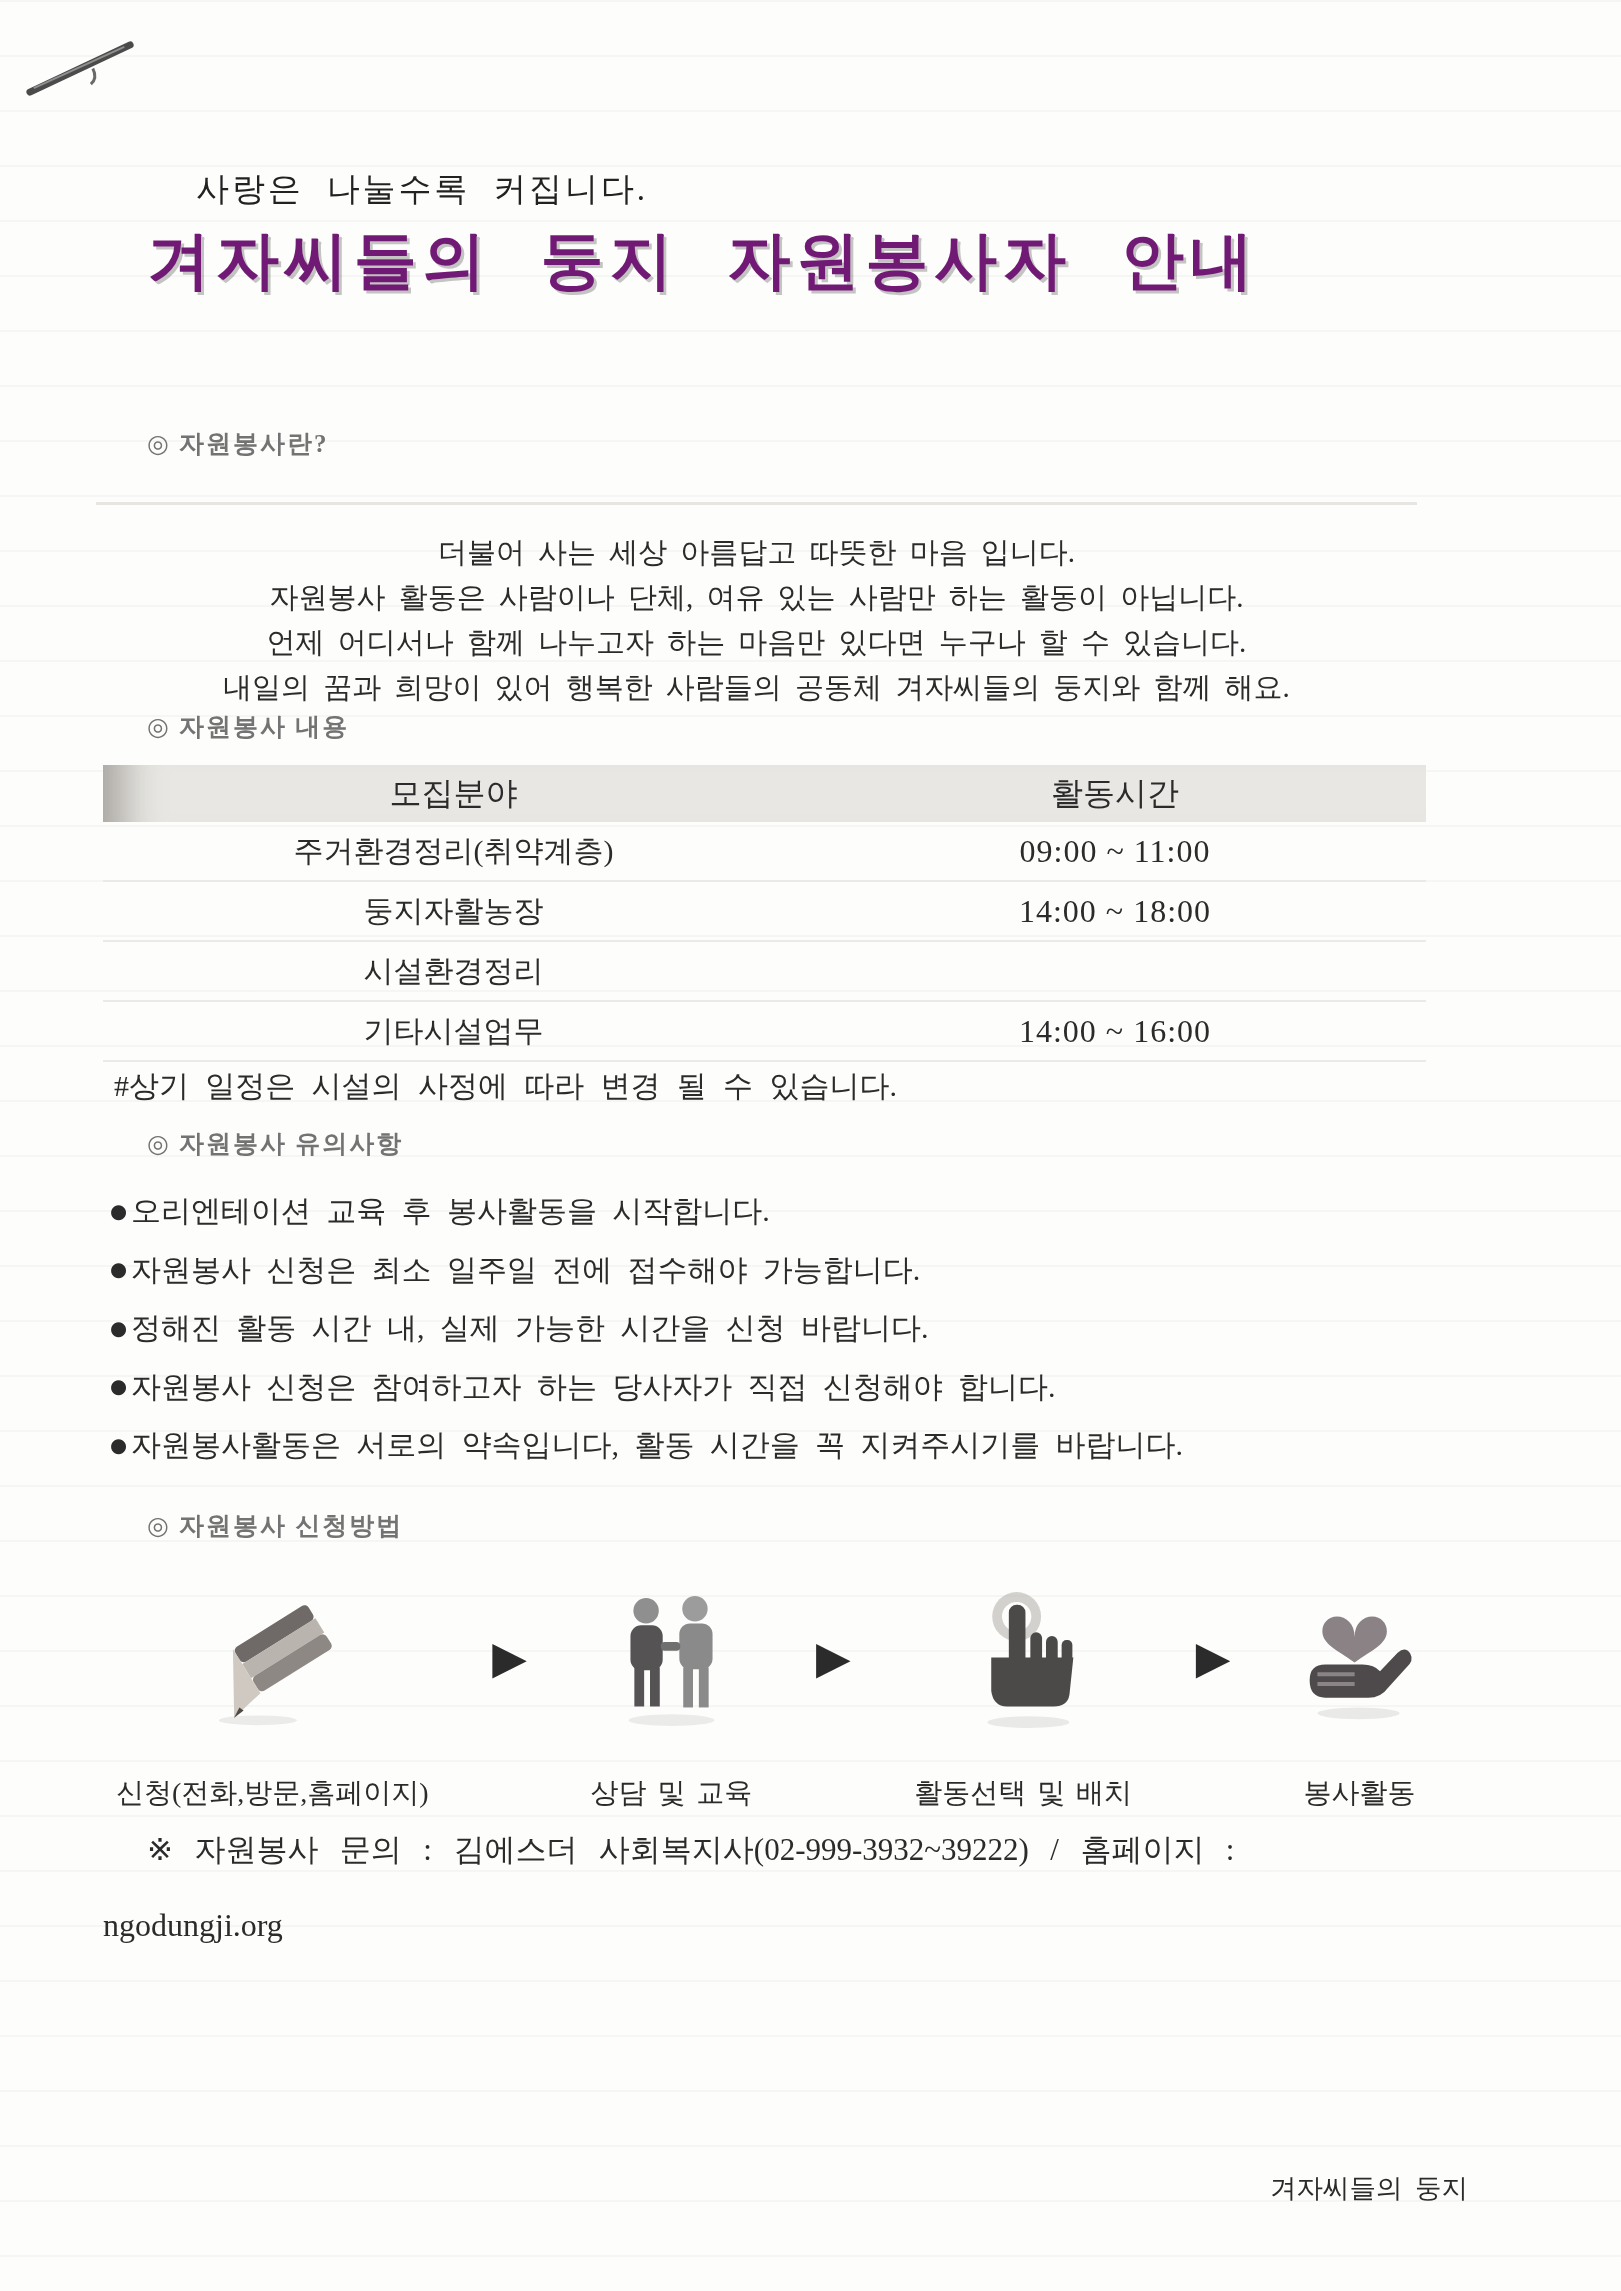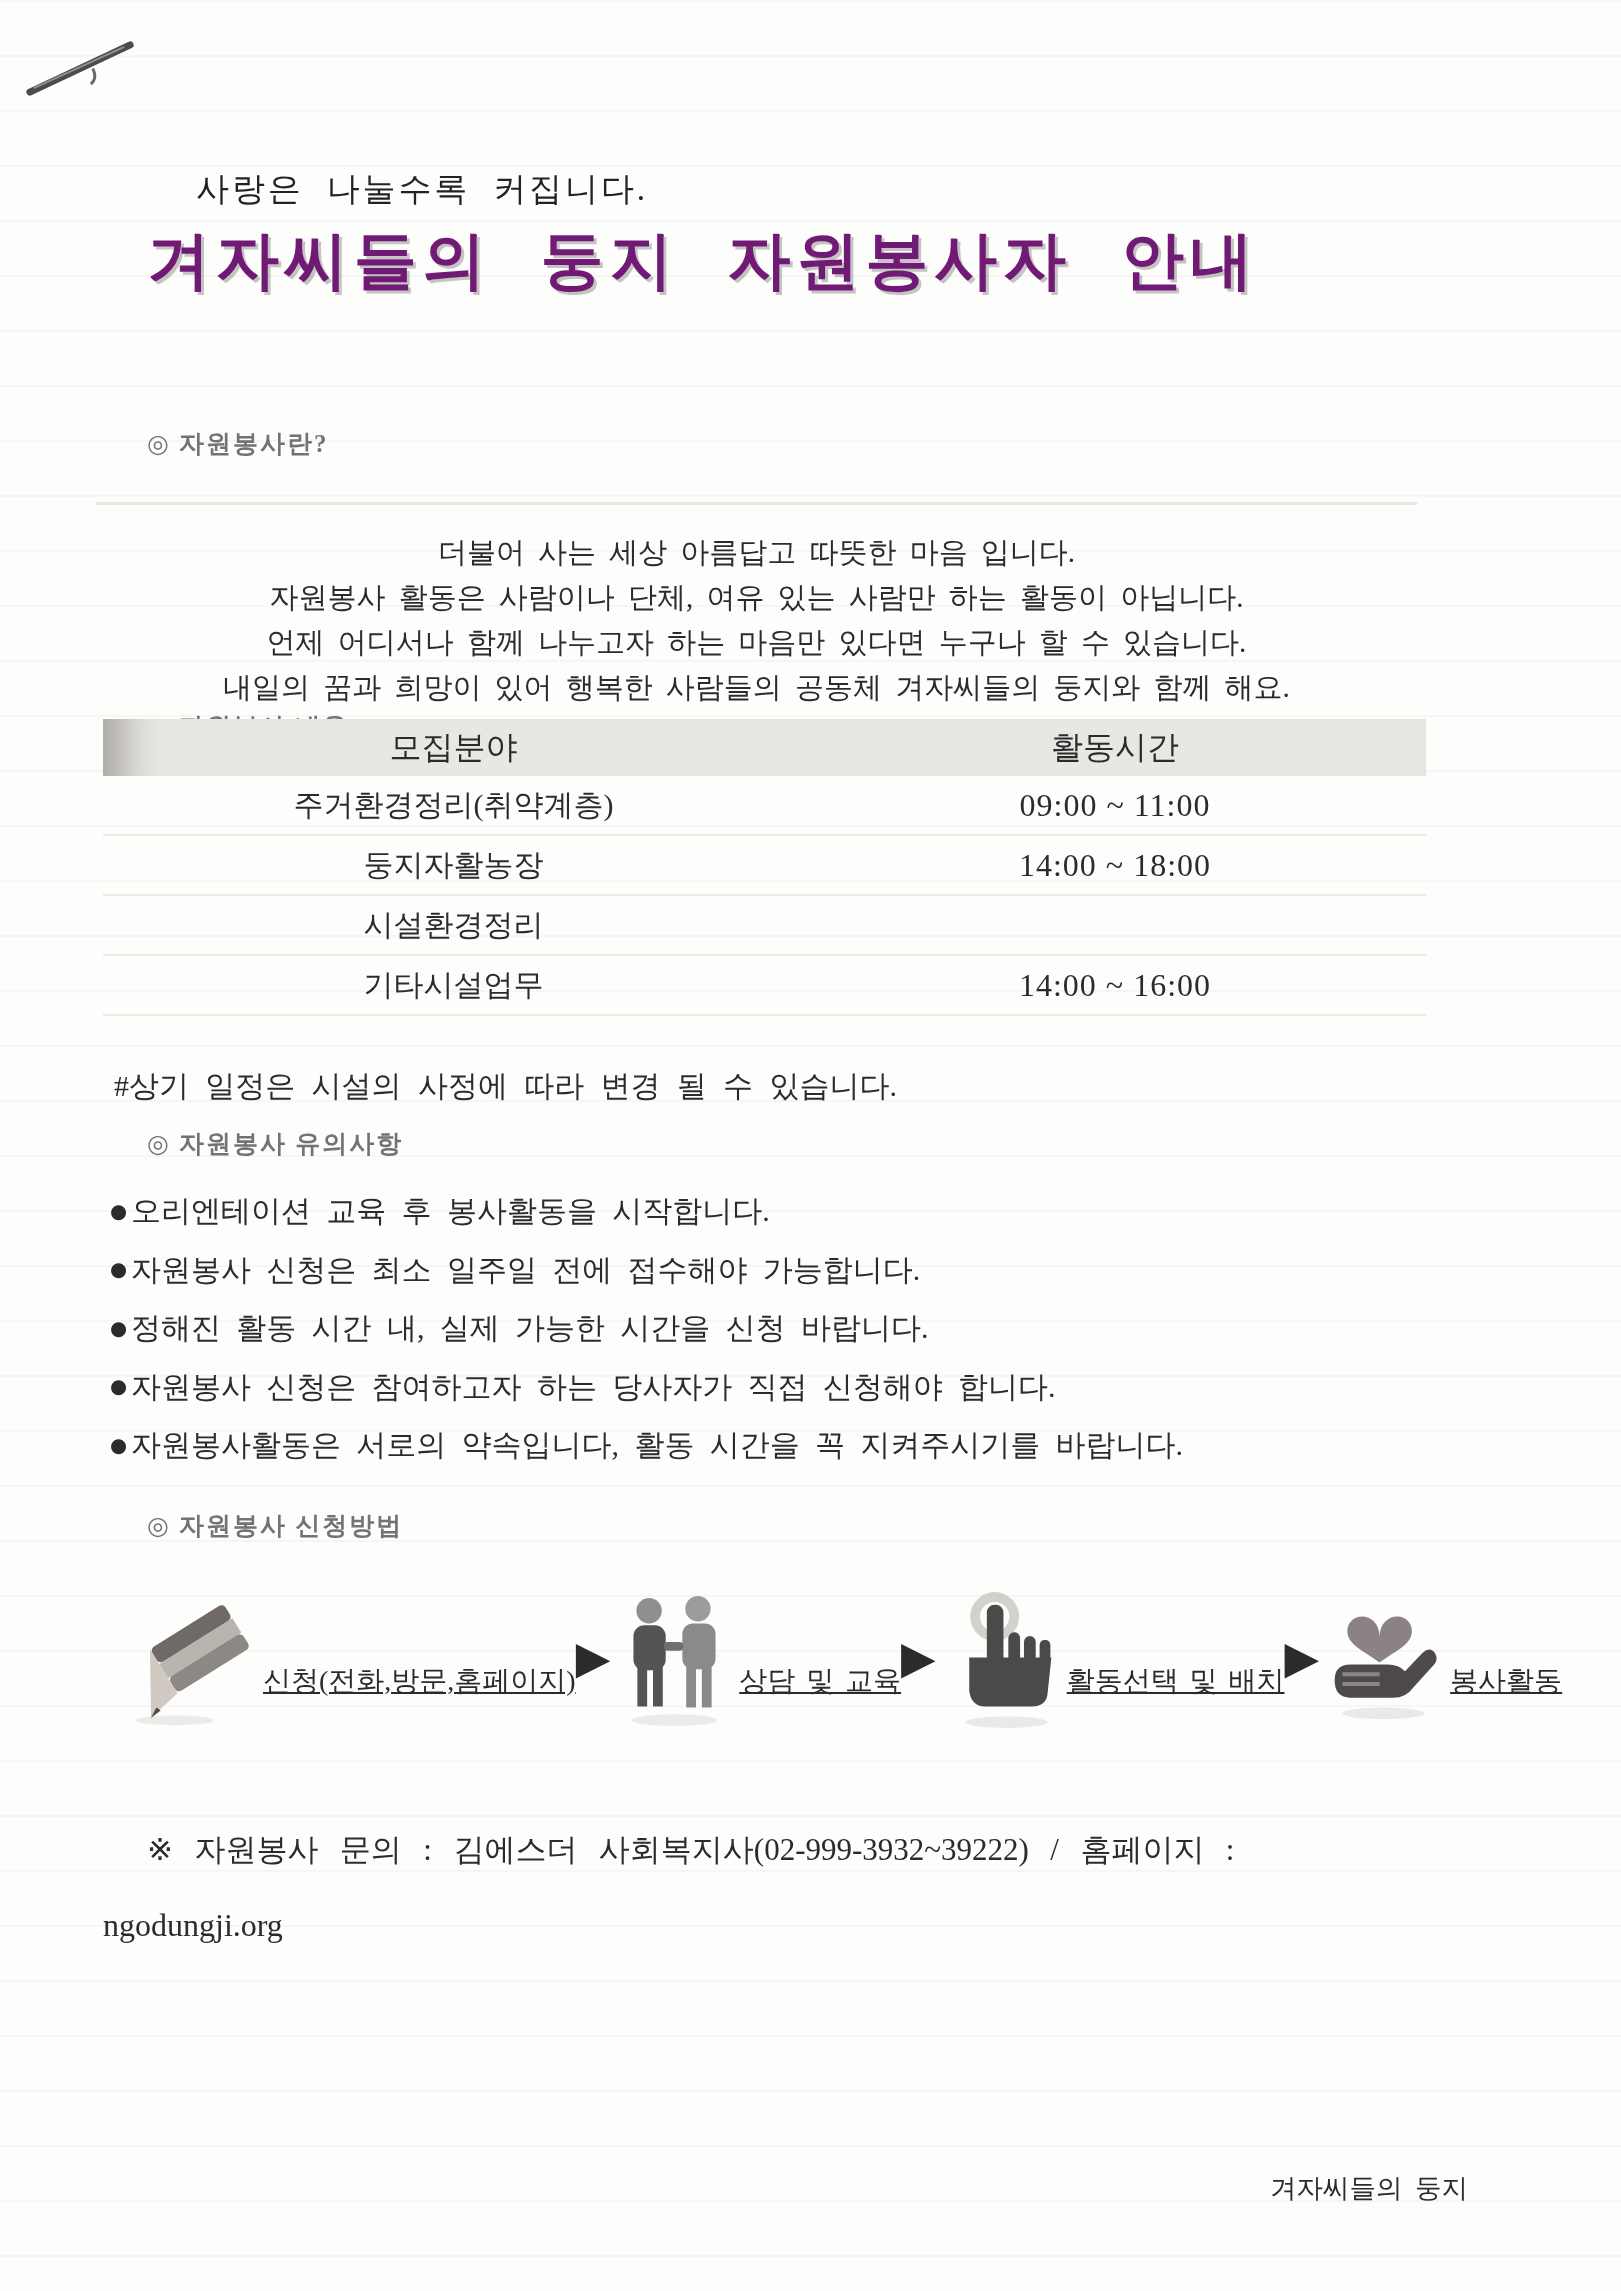--- a/index.html
+++ b/index.html
@@ -42,21 +42,21 @@
 
   .what-cols {
     position:absolute; left:96px; top:502px; width:1321px;
     display:flex; border-top:3.9px solid #e7e6e2; padding-top:25px;flex-direction:column;
   }
   .wcol {
     flex:1; text-align:center; font-size:29px; line-height:1.55;
     padding:0 13.7px; word-spacing:5.9px;
   }
 
-  .vtable { position:absolute; left:103px; top:719px; width:1323px; }
+  .vtable { position:absolute; left:103px; top:765px; width:1323px; }
   .vt-head {
     display:flex; align-items:center; height:57px;
     background:#e8e7e3; font-size:32px;
     box-shadow:inset 59px 0 39px -39px rgba(115,110,104,0.55);
   }
   .vt-field { width:701px; text-align:center; }
   .vt-time  { flex:1; text-align:center; }
   .vt-row {
     display:flex; align-items:center; height:60px;
     font-size:30px; border-bottom:2px solid #eceae6;
@@ -74,21 +74,21 @@
   }
   .bullet .dot {
     font-size:19.6px; line-height:1; margin:7.8px 3.9px 0 0;
     font-family:"DejaVu Sans",sans-serif;
   }
 
   .steps {
     position:absolute; left:116px; top:1588px; width:1309px;
     display:flex; align-items:flex-start; justify-content:space-between;
   }
-  .step { display:flex; flex-direction:row; align-items:center;text-decoration:underline; }
+  .step { display:flex; flex-direction:column; align-items:center; }
   .step-icon { height:149px; display:flex; align-items:center; justify-content:center; }
   .step-label { margin-top:37px; font-size:28px; word-spacing:3.9px; white-space:nowrap; }
   .flow-arrow {
     font-size:45px; color:#2b2b2b; margin-top:43px;
     font-family:"DejaVu Sans",sans-serif;
   }
 
   .contact1 {
     position:absolute; left:147px; top:1829px;
     font-size:31px; word-spacing:13.7px; white-space:nowrap;

